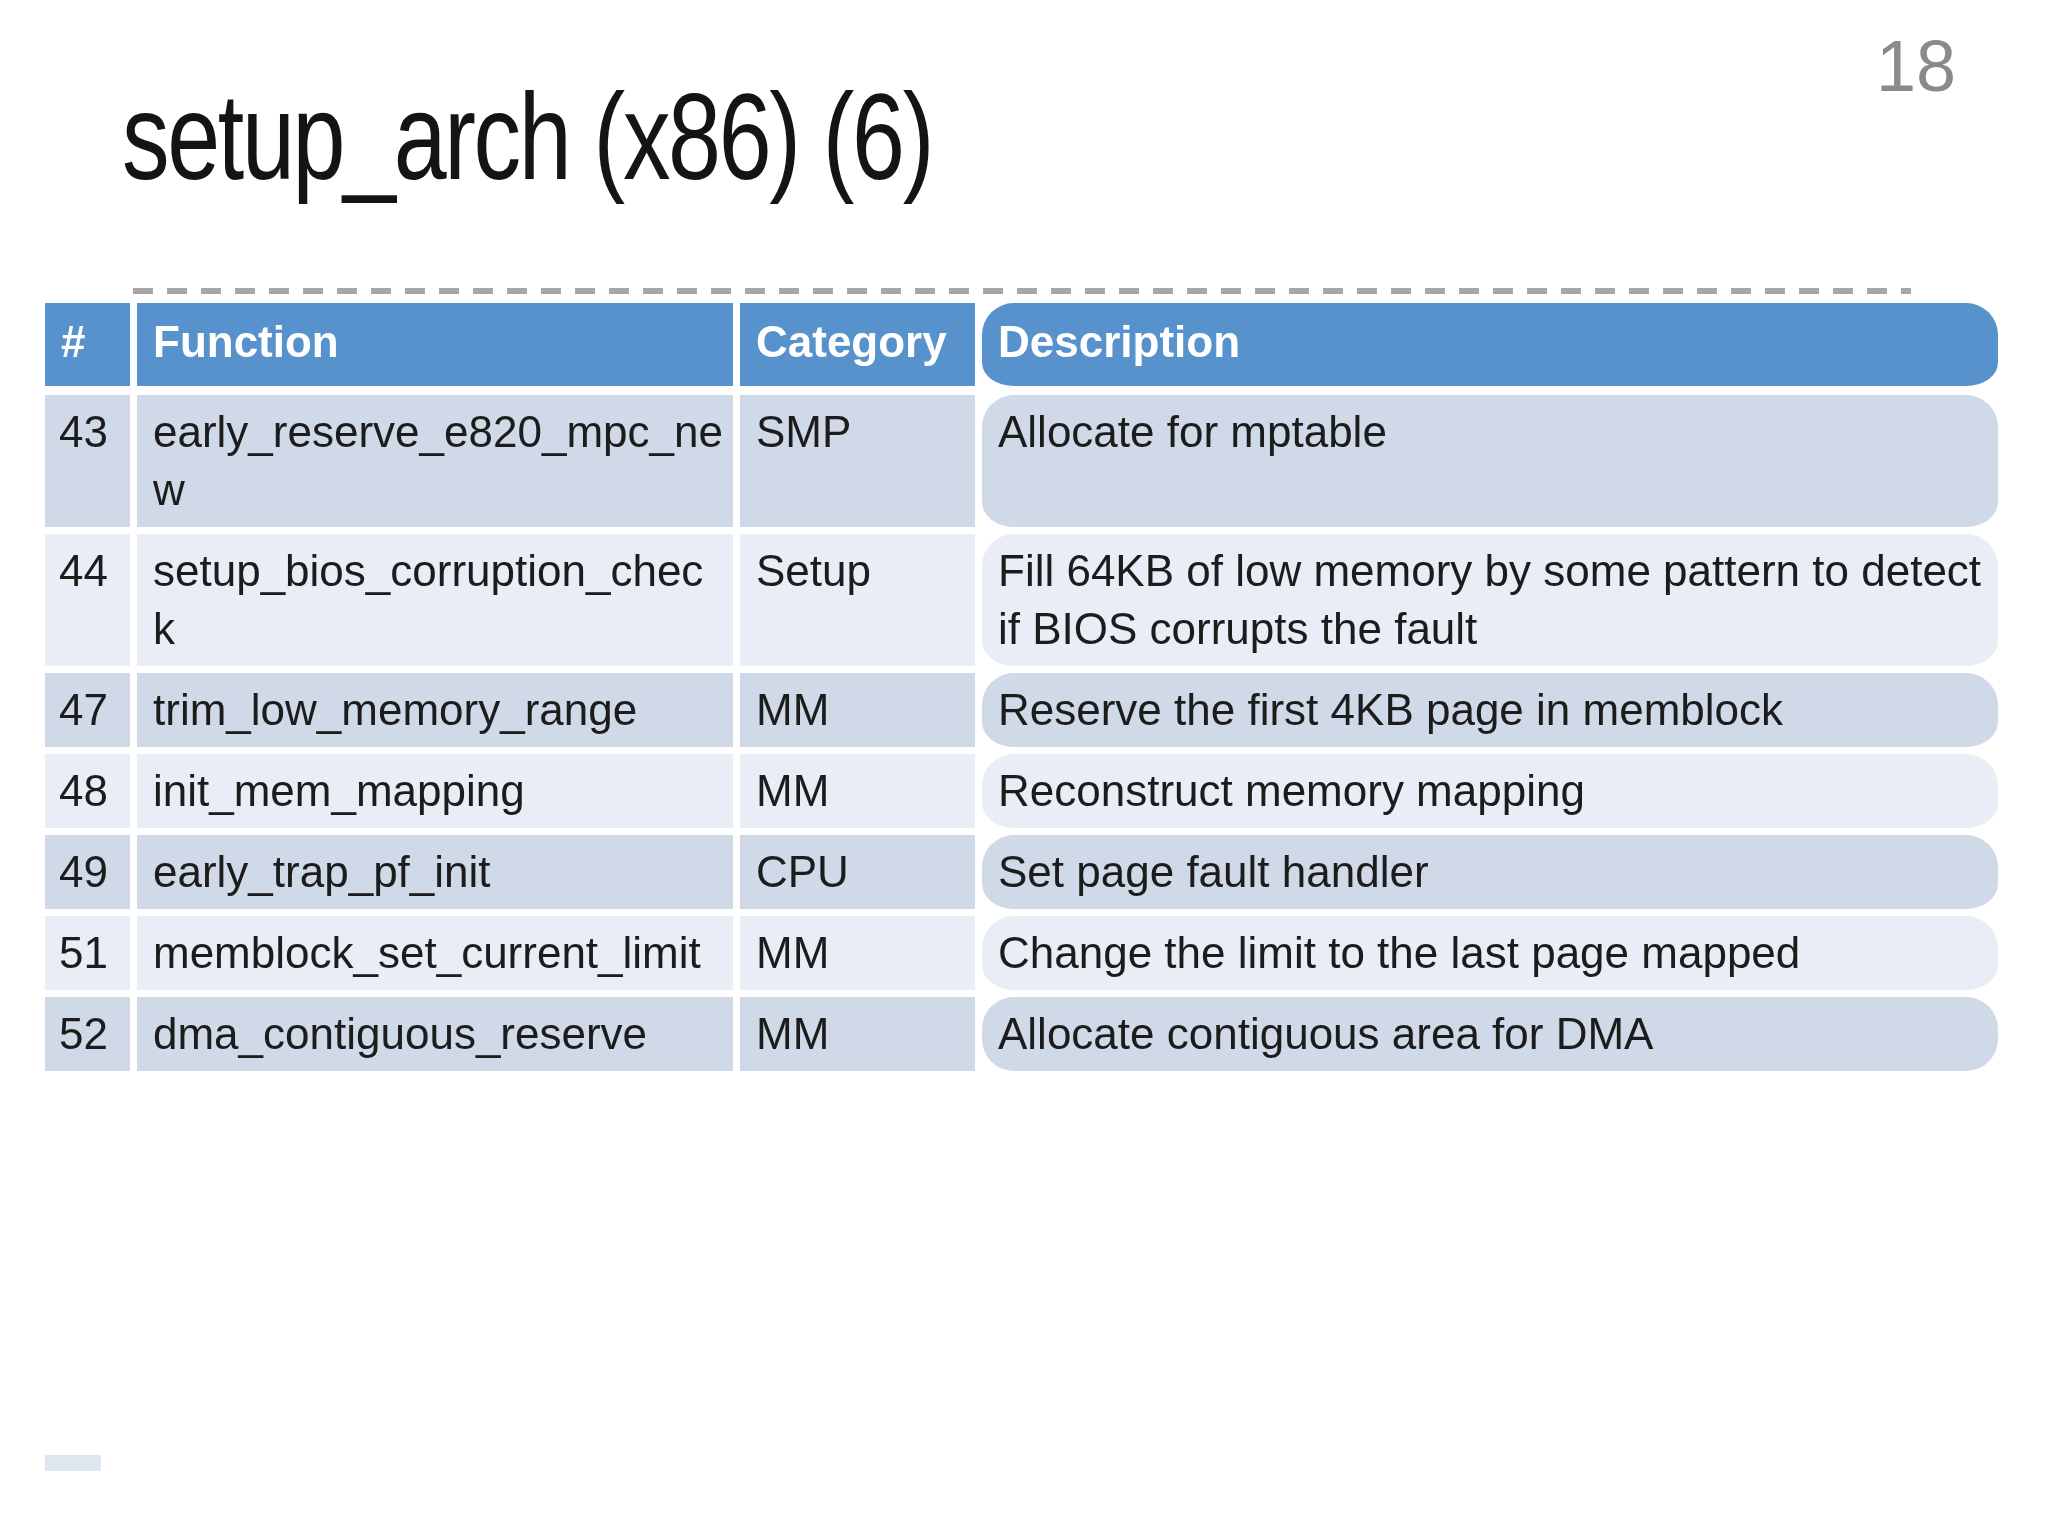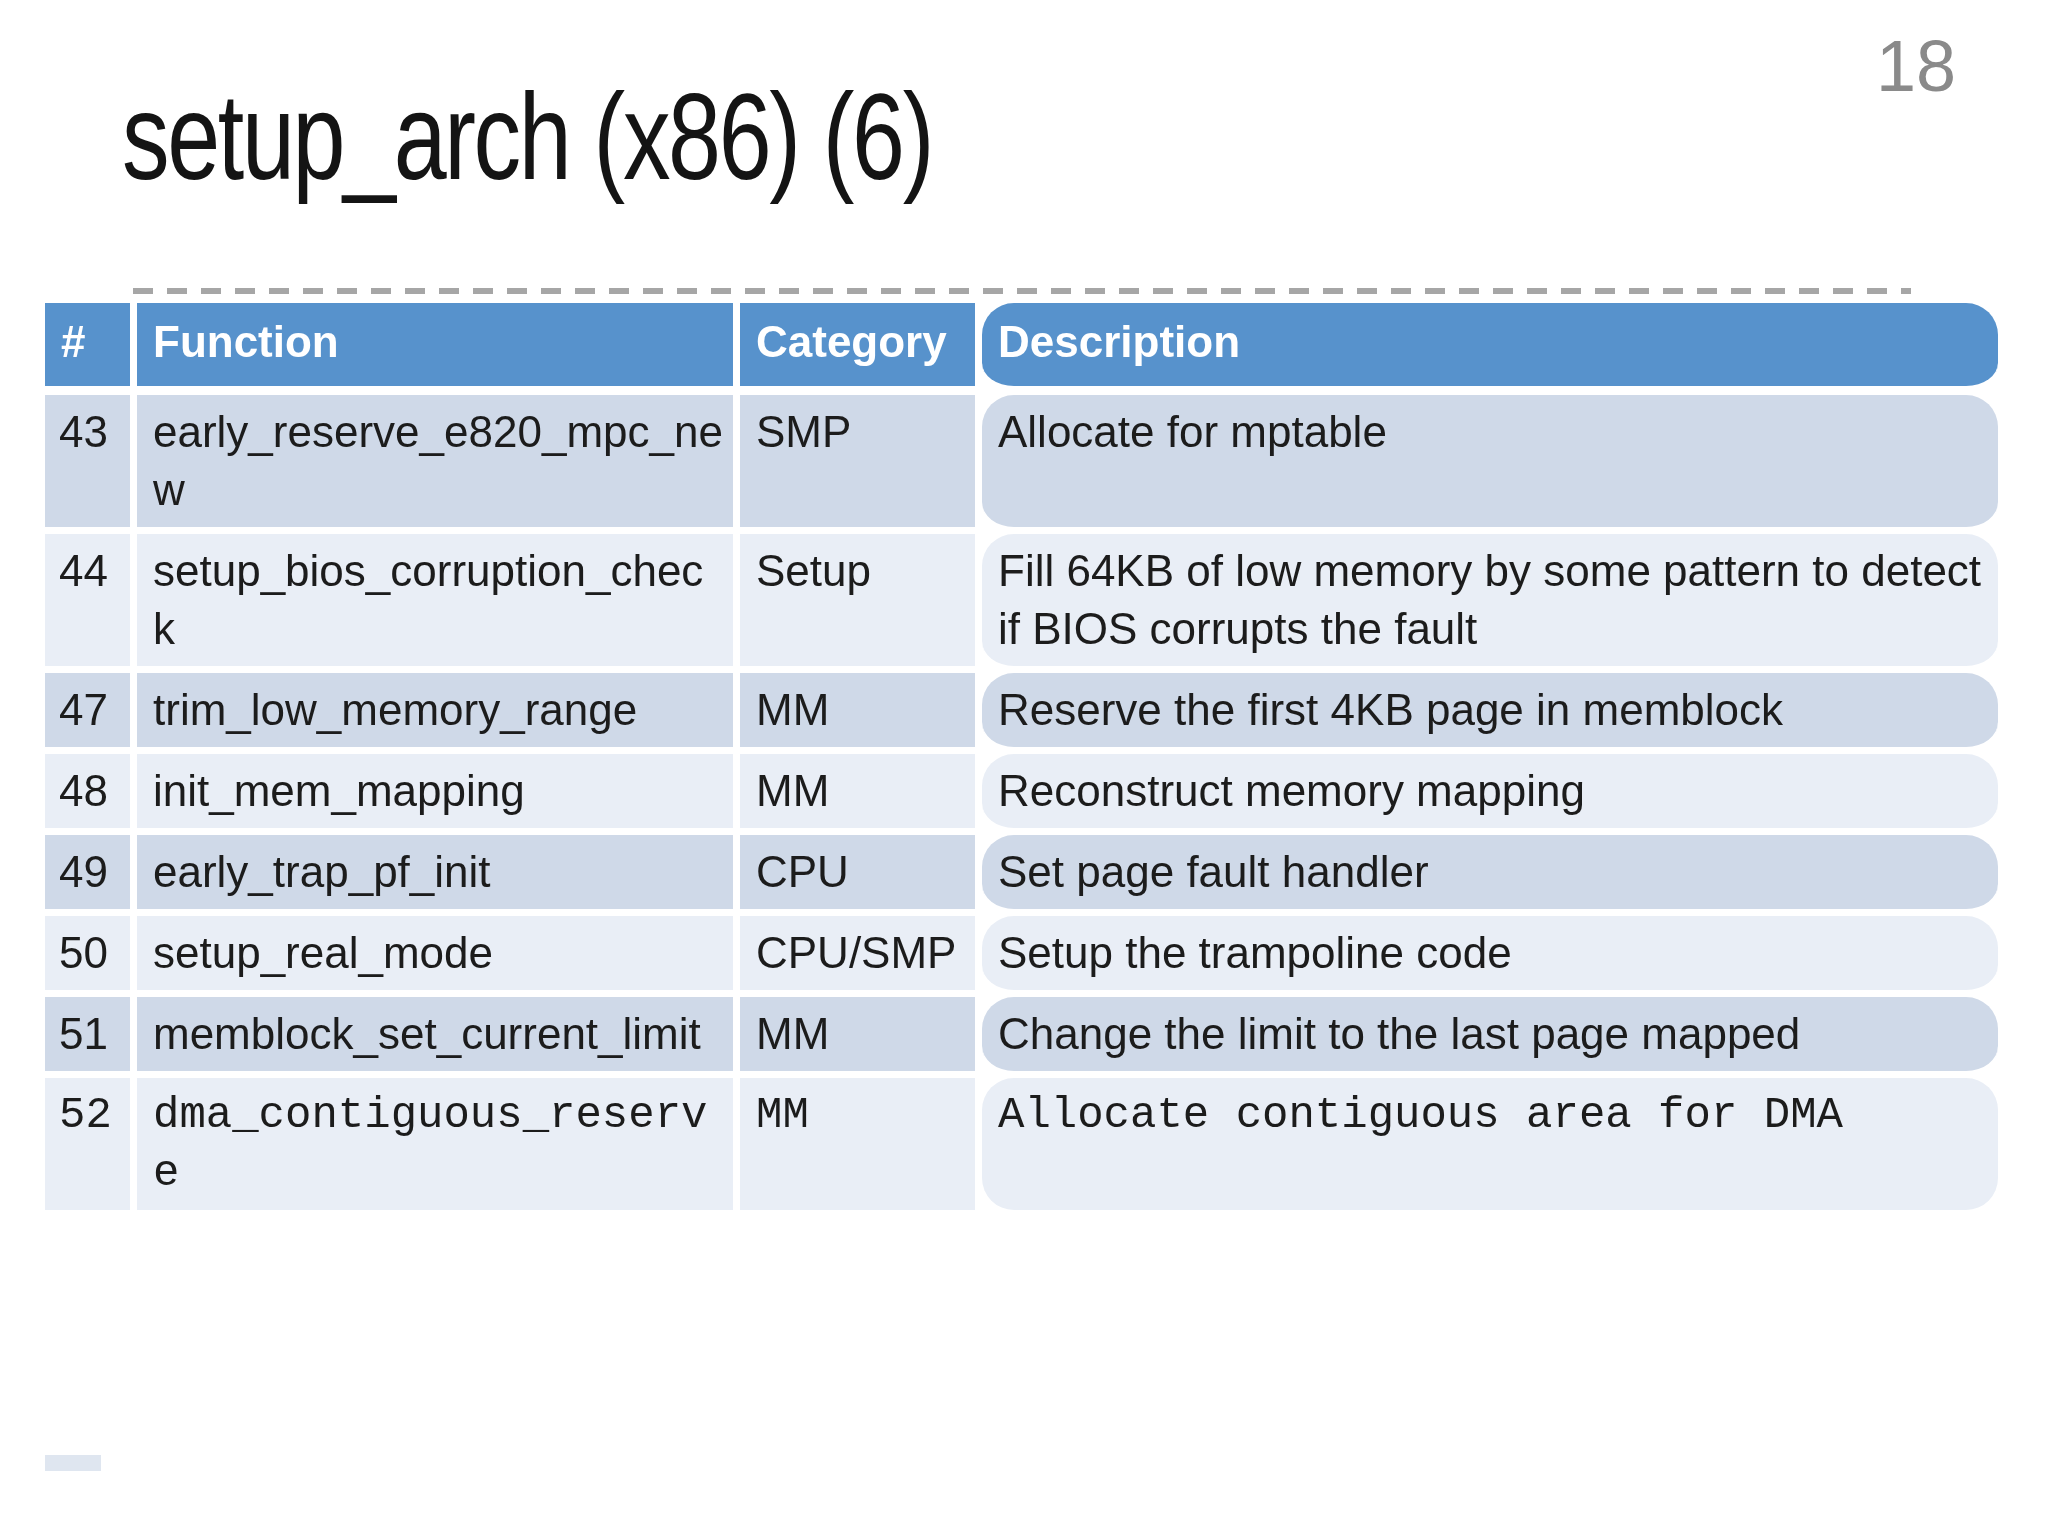--- a/index.html
+++ b/index.html
@@ -79,21 +79,20 @@
     border-bottom: 9px solid #ffffff;
     white-space: nowrap;
   }
   .fn-table td {
     vertical-align: top;
     padding: 8px 10px 8px 16px;
     border-bottom: 7px solid #ffffff;
   }
   .fn-table tbody tr:last-child td {
     border-bottom: none;
-    font-family: Liberation Mono, monospace;
   }
   .fn-table tbody tr:nth-child(odd) td {
     background: #cfd9e8;
   }
   .fn-table tbody tr:nth-child(even) td {
     background: #e9eef6;
   }
   .fn-table td.cell-function {
     word-break: break-all;
     margin-top: 20px;
@@ -162,26 +161,20 @@
         <td class="cell-category">MM</td>
         <td class="cell-description">Reconstruct memory mapping</td>
       </tr>
       <tr>
         <td class="cell-num">49</td>
         <td class="cell-function">early_trap_pf_init</td>
         <td class="cell-category">CPU</td>
         <td class="cell-description">Set page fault handler</td>
       </tr>
       <tr>
-        <td class="cell-num">50</td>
-        <td class="cell-function">setup_real_mode</td>
-        <td class="cell-category">CPU/SMP</td>
-        <td class="cell-description">Setup the trampoline code</td>
-      </tr>
-      <tr>
         <td class="cell-num">51</td>
         <td class="cell-function">memblock_set_current_limit</td>
         <td class="cell-category">MM</td>
         <td class="cell-description">Change the limit to the last page mapped</td>
       </tr>
       <tr>
         <td class="cell-num">52</td>
         <td class="cell-function">dma_contiguous_reserve</td>
         <td class="cell-category">MM</td>
         <td class="cell-description">Allocate contiguous area for DMA</td>

